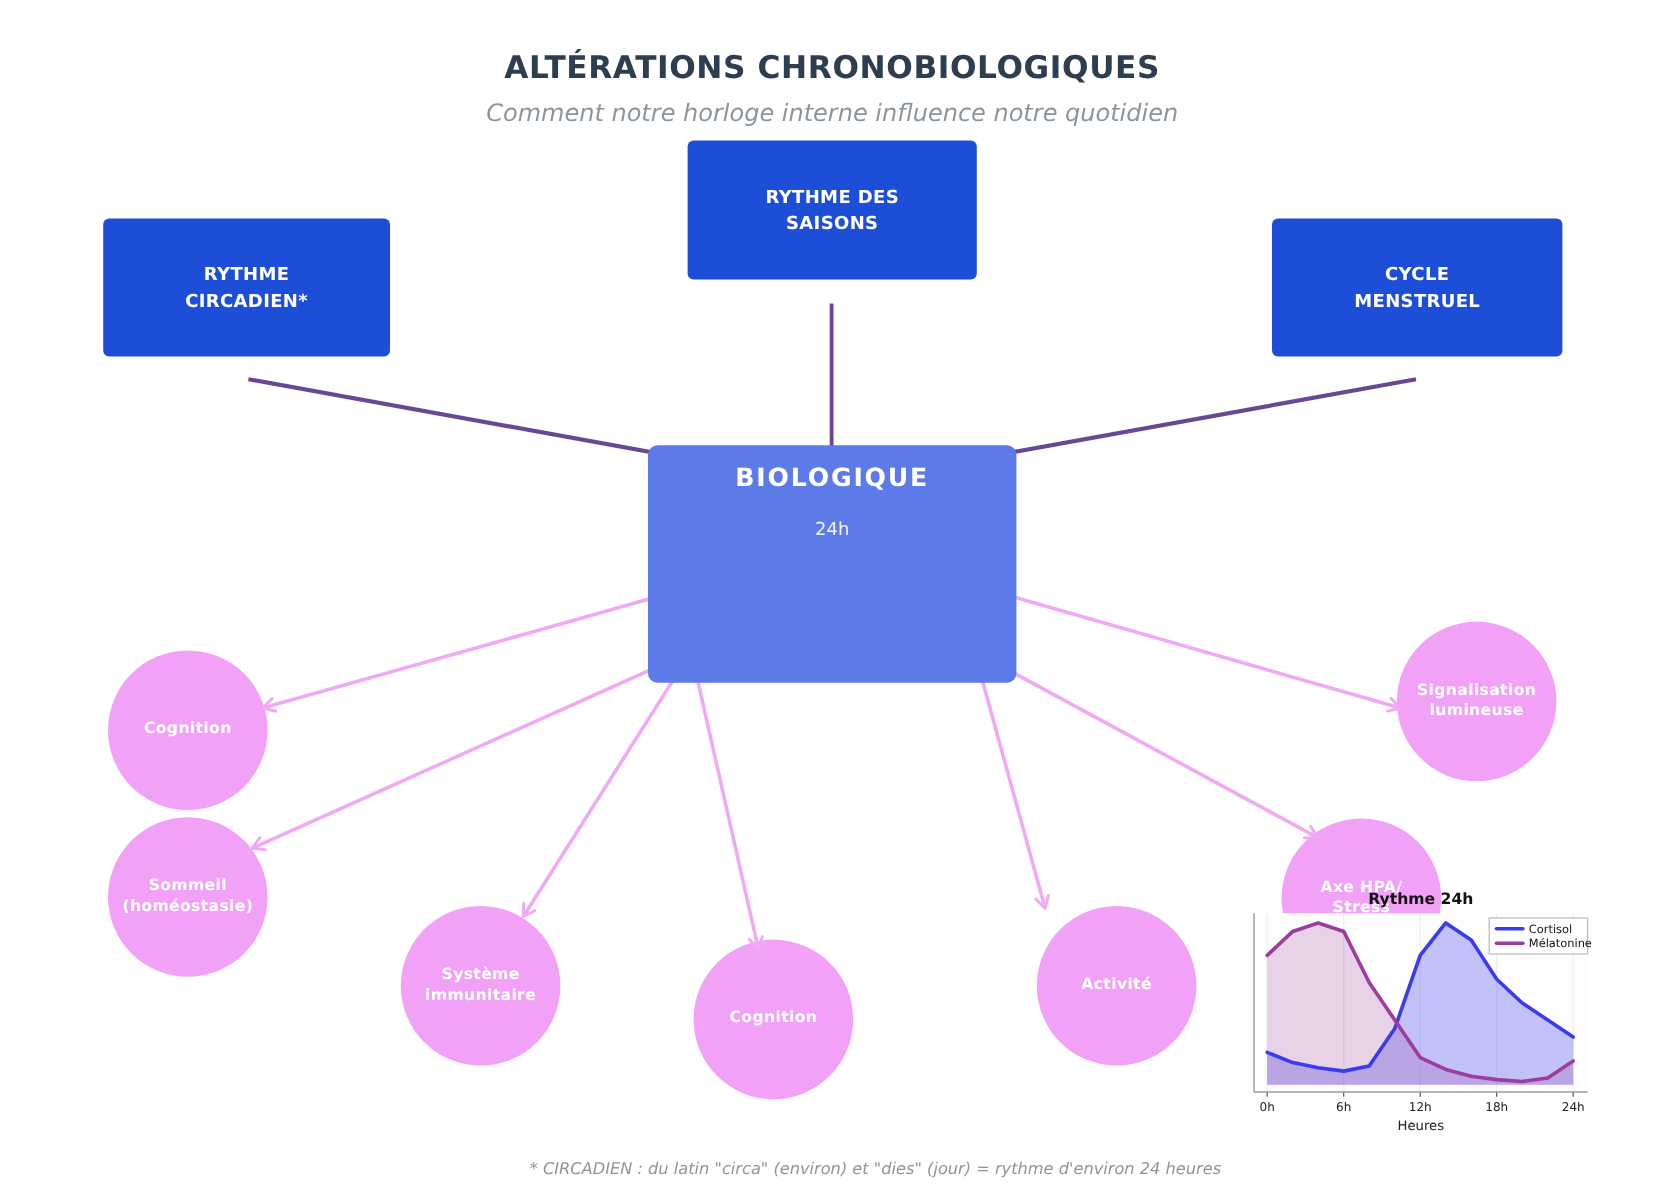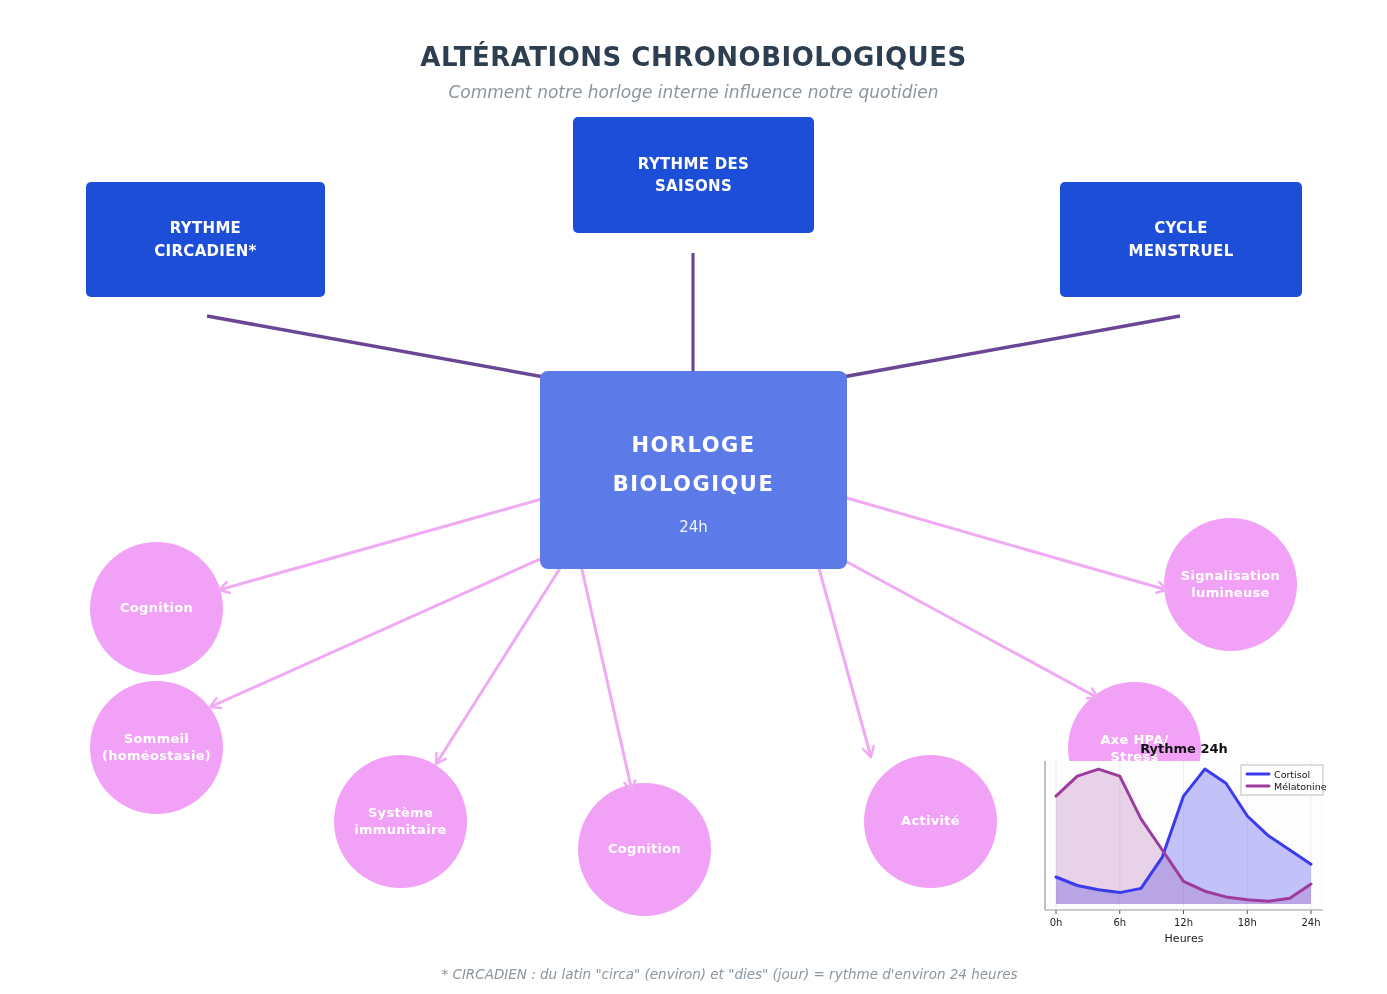--- a/index.html
+++ b/index.html
@@ -2,21 +2,21 @@
 <html><head>
 <meta charset="utf-8">
 <style>
   html,body{margin:0;padding:0;background:#ffffff;}
   body{font-family:"DejaVu Sans","Liberation Sans",sans-serif;}
   .canvas{position:relative;width:1387px;height:994px;background:#ffffff;overflow:hidden;}
 
   .page-title{position:absolute;top:42px;left:0;width:100%;text-align:center;
     font-size:26px;font-weight:bold;color:#2d3e50;letter-spacing:.5px;}
   .page-subtitle{position:absolute;top:82px;left:0;width:100%;text-align:center;
-    font-size:17px;font-style:italic;color:#8b959d;}
+    font-size:20px;font-style:italic;color:#8b959d;}
 
   .connectors{position:absolute;left:0;top:0;width:1387px;height:994px;z-index:2;pointer-events:none;}
 
   .pbox{position:absolute;z-index:3;background:#1d4ed8;color:#fff;font-weight:bold;font-size:15px;
     text-align:center;display:flex;align-items:center;justify-content:center;border-radius:5px;
     white-space:pre-line;line-height:1.5;letter-spacing:.3px;}
   #box-circadien{left:86px;top:182px;width:239px;height:115px;}
   #box-saisons{left:573px;top:117px;width:241px;height:116px;}
   #box-menstruel{left:1060px;top:182px;width:242px;height:115px;}
 
@@ -79,21 +79,20 @@
   <div class="pbox" id="box-saisons">
     <span>RYTHME DES
 SAISONS</span>
   </div>
   <div class="pbox" id="box-menstruel">
     <span>CYCLE
 MENSTRUEL</span>
   </div>
 
   <div class="center-box">
-    <div class="l1">HORLOGE</div>
     <div class="l2">BIOLOGIQUE</div>
     <div class="badge">24h</div>
   </div>
 
   <div class="circle" id="c-vigilance">
     <span>Cognition</span>
   </div>
   <div class="circle" id="c-sommeil">
     <span>Sommeil
 (homéostasie)</span>

